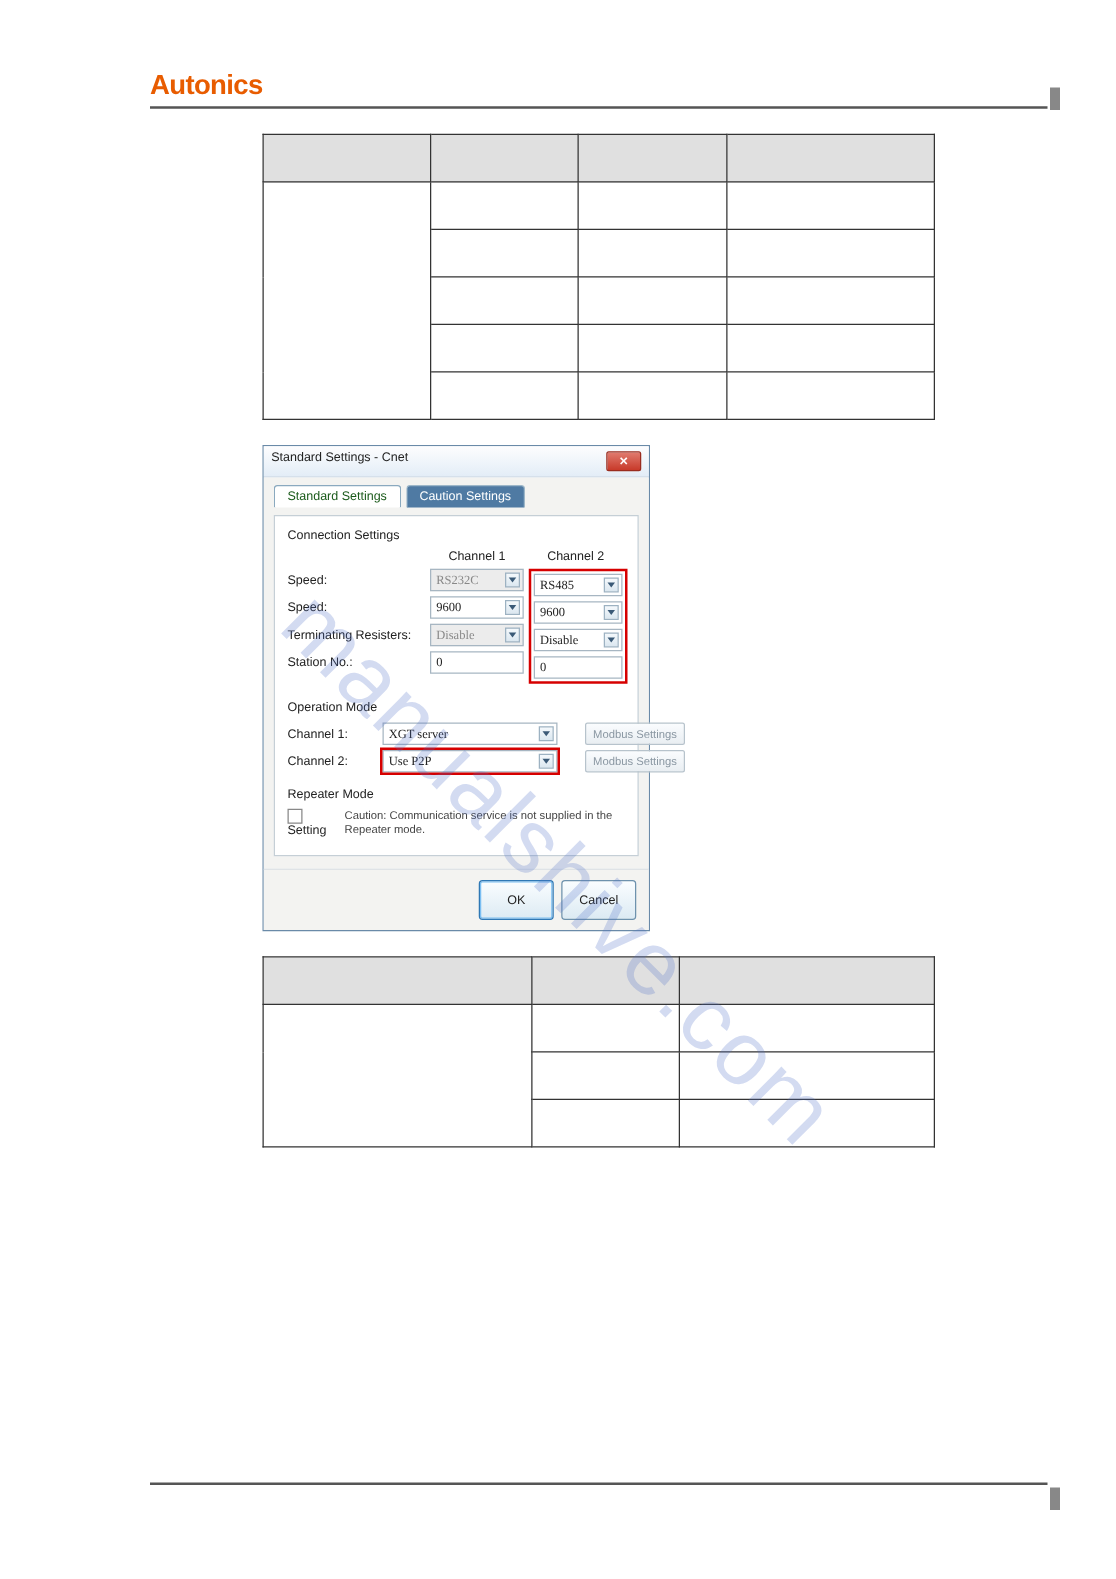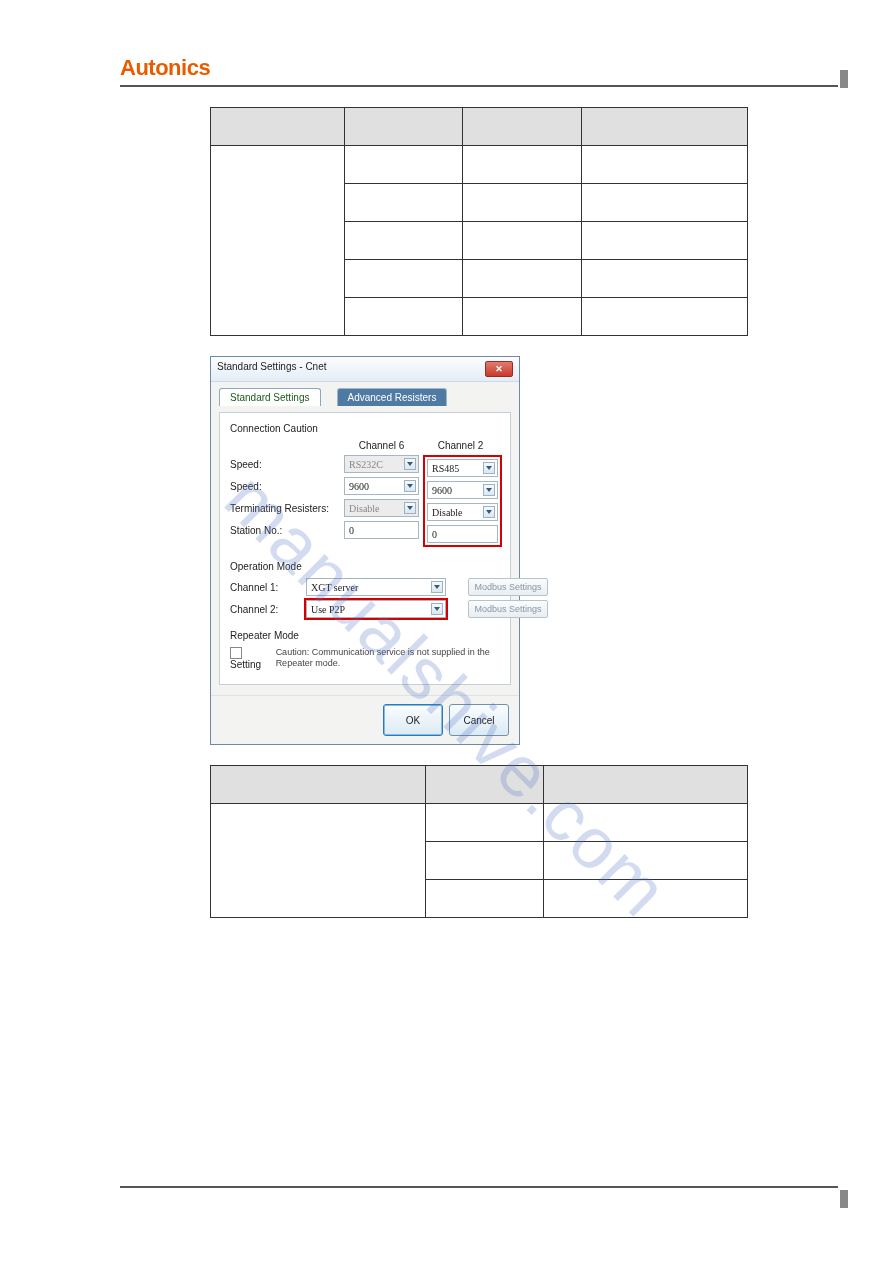--- a/index.html
+++ b/index.html
@@ -93,21 +93,21 @@
     border-radius: 2px;
     display: flex; align-items: center; justify-content: center;
     color: #fff; font-size: 9px; font-weight: bold;
   }
   .dlg-body {
     background: #f3f3f1;
     padding: 6px 8px 10px 8px;
   }
   .tabs {
     display: flex;
-    gap: 16px;
+    gap: 4px;
     margin-bottom: 6px;
   }
   .tab {
     padding: 3px 10px;
     font-size: 10px;
     border: 1px solid #9db7c9;
     border-bottom: none;
     background: #4f7aa3;
     color: #fff;
     border-radius: 3px 3px 0 0;
@@ -279,28 +279,28 @@
     <div class="dialog">
       <div class="dlg-titlebar">
         <span>Standard Settings - Cnet</span>
         <span class="dlg-close">
           <span>✕</span>
         </span>
       </div>
       <div class="dlg-body">
         <div class="tabs">
           <div class="tab active">Standard Settings</div>
-          <div class="tab">Advanced Resisters</div>
+          <div class="tab">Caution Settings</div>
         </div>
         <div class="panel">
-          <div class="section-title">Connection Caution</div>
+          <div class="section-title">Connection Settings</div>
 
           <div class="grid-head">
             <div></div>
-            <div class="hcell">Channel 6</div>
+            <div class="hcell">Channel 1</div>
             <div class="hcell">Channel 2</div>
           </div>
 
           <div style="display:grid; grid-template-columns:110px 75px 79px; gap:4px; align-items:start;">
 
             <div style="display:grid; gap:4px;">
               <div class="lbl" style="height:18px; display:flex; align-items:center;">Speed:</div>
               <div class="lbl" style="height:18px; display:flex; align-items:center;">Speed:</div>
               <div class="lbl" style="height:18px; display:flex; align-items:center;">Terminating Resisters:</div>
               <div class="lbl" style="height:18px; display:flex; align-items:center;">Station No.:</div>

